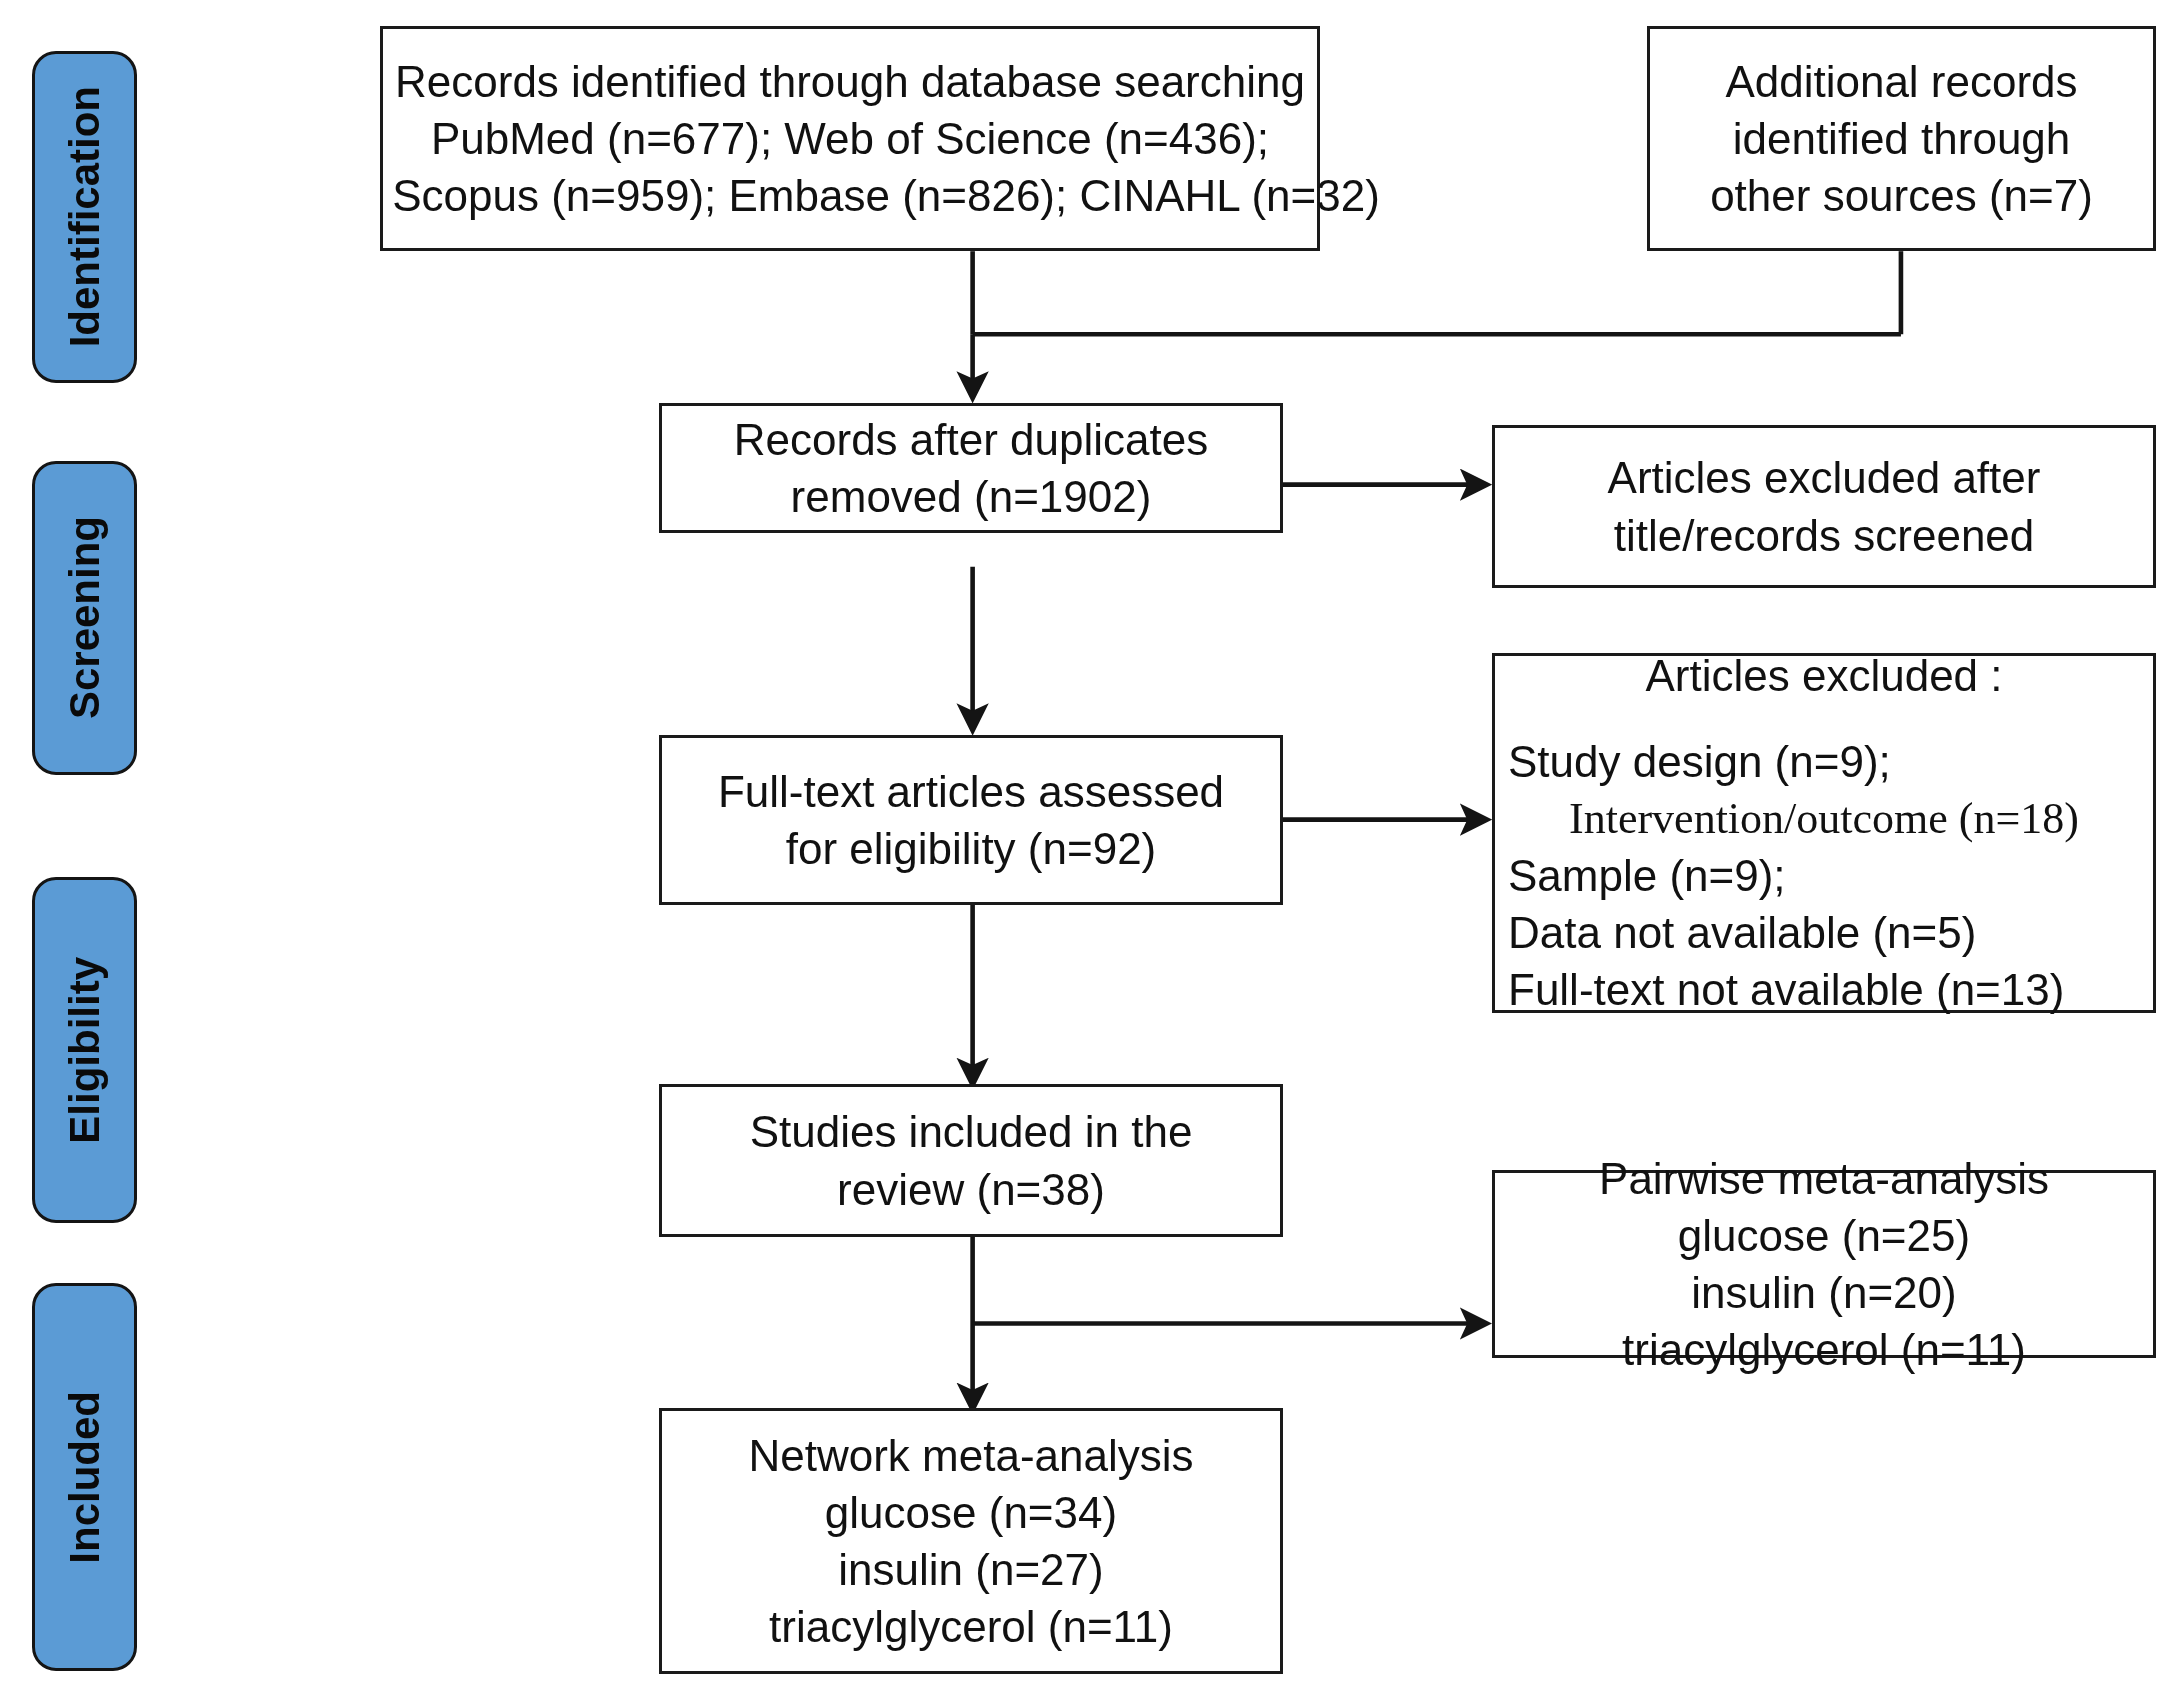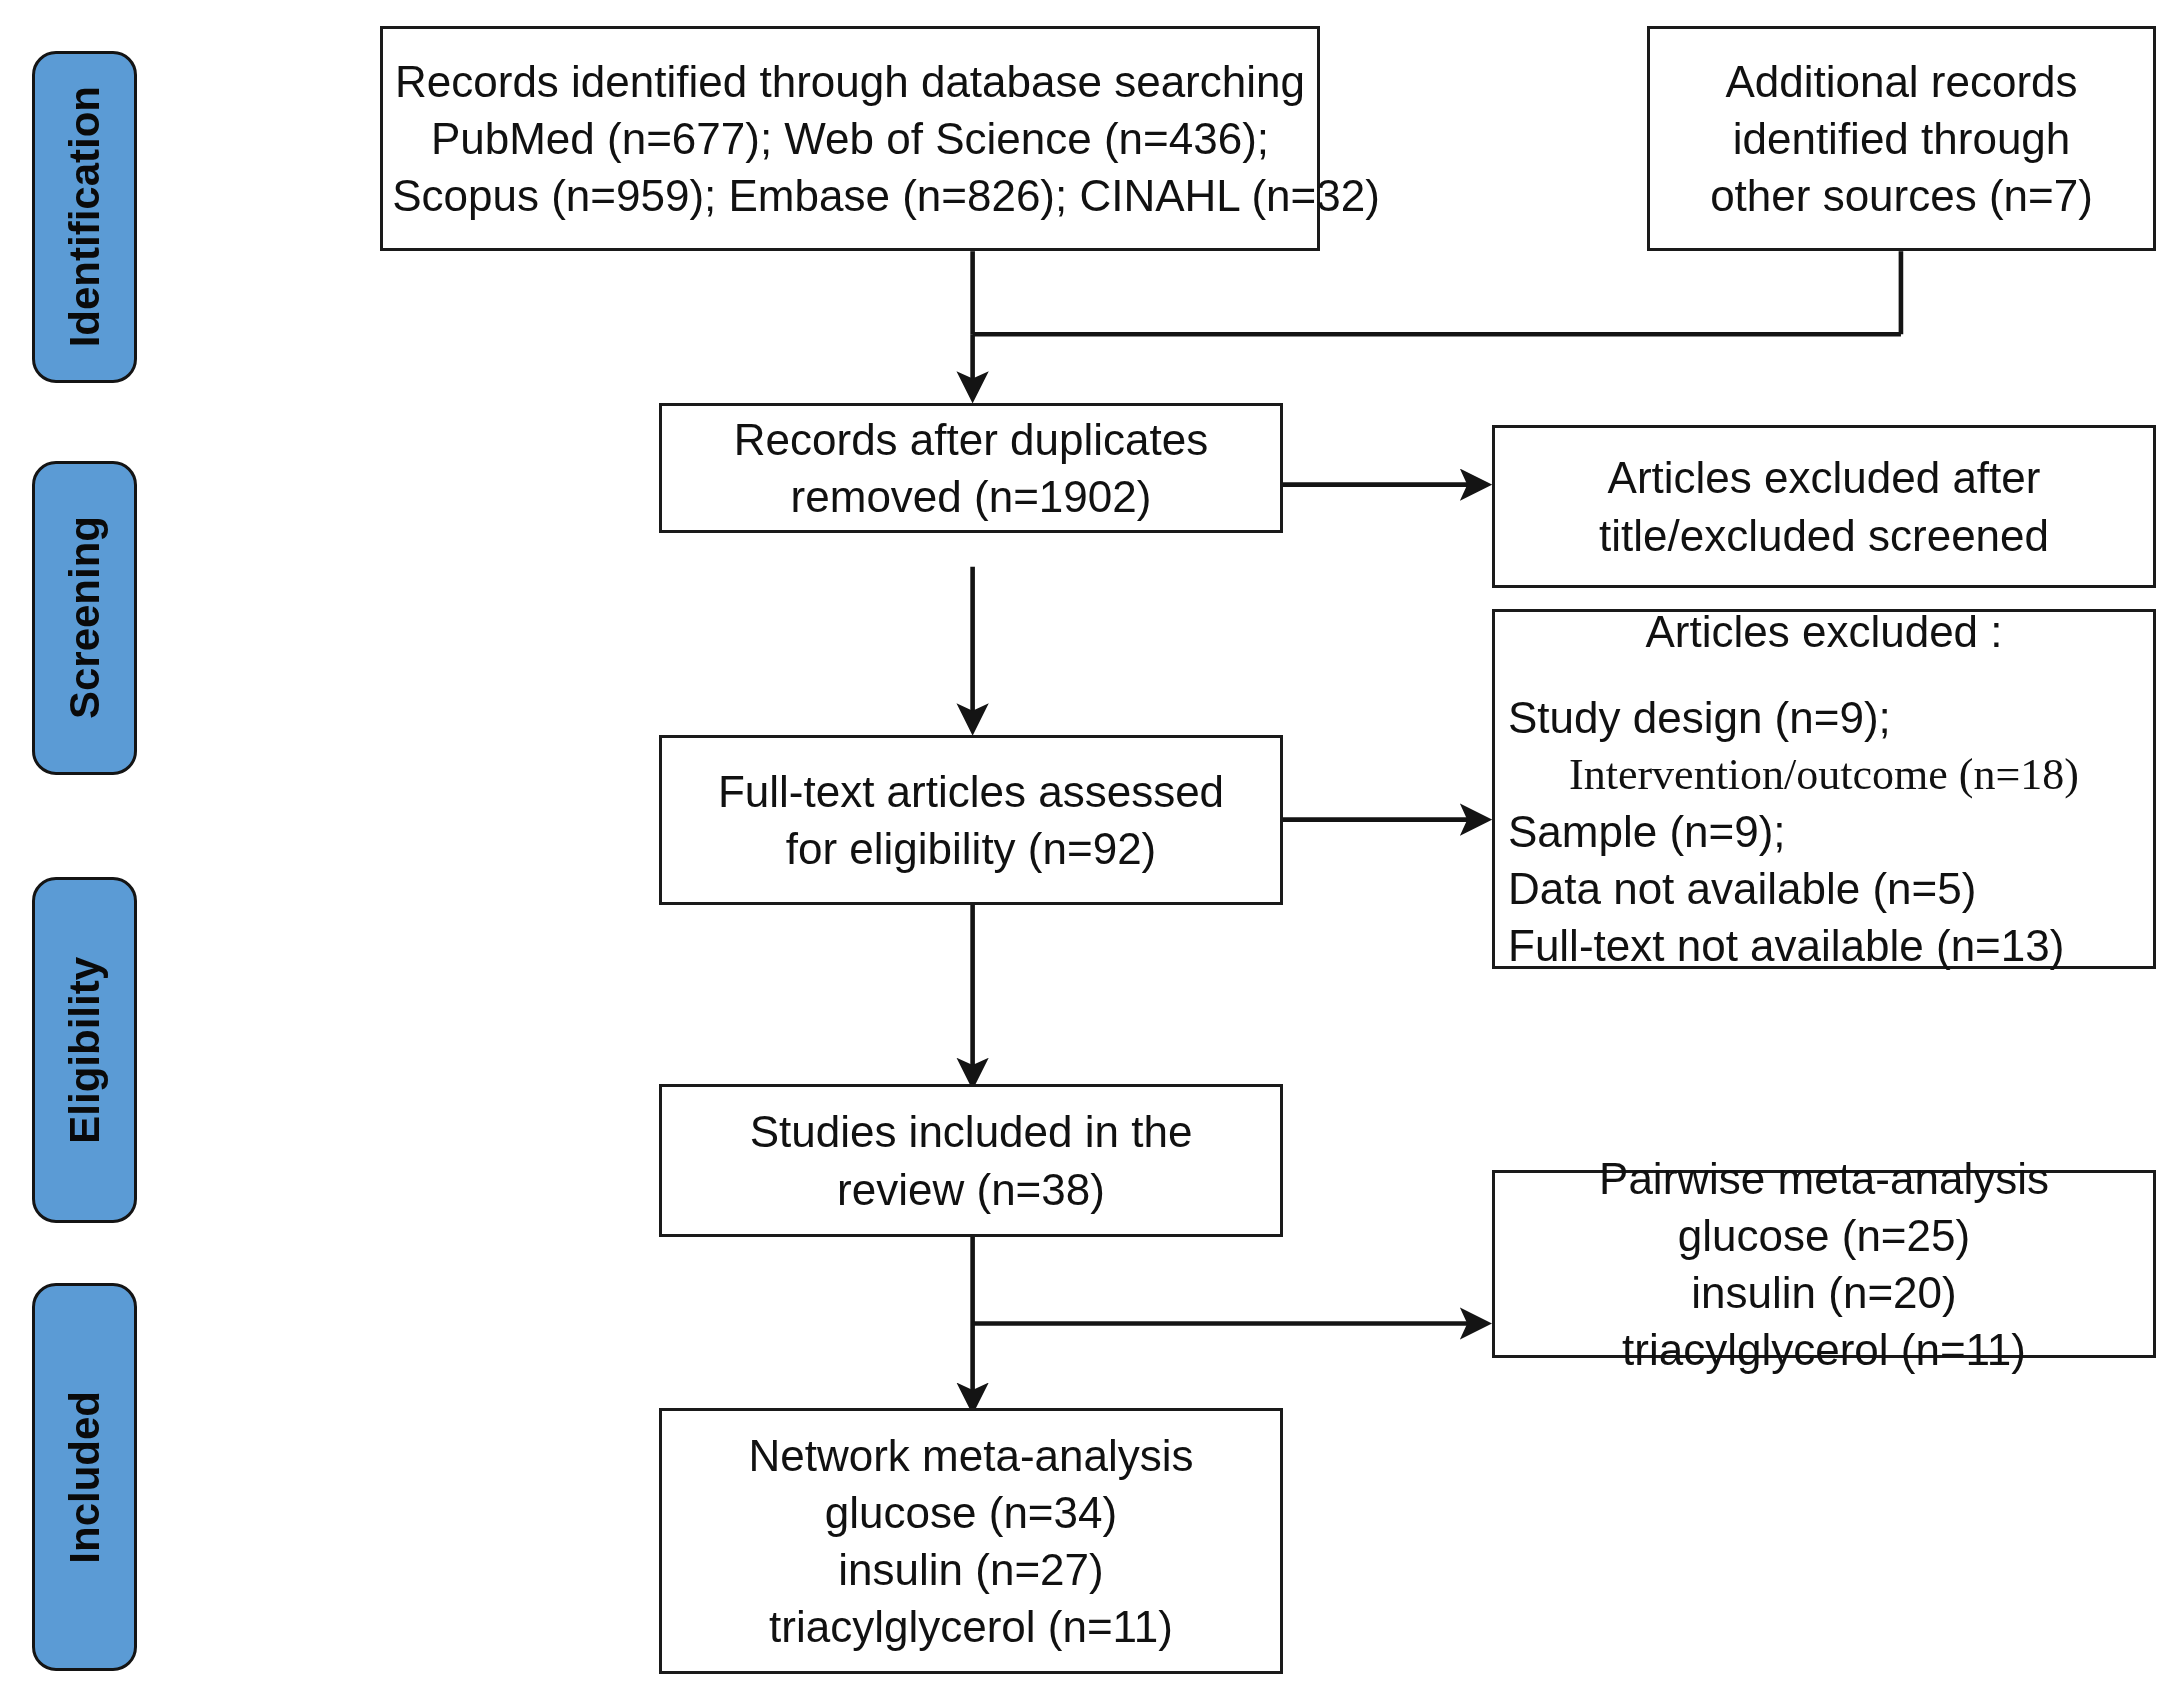--- a/index.html
+++ b/index.html
@@ -140,29 +140,29 @@
     <span class="bline">other sources (n=7)</span>
   </div>
 
   <div class="flow-box" style="left:659px; top:403px; width:624px; height:130px;">
     <span class="bline">Records after duplicates</span>
     <span class="bline">removed (n=1902)</span>
   </div>
 
   <div class="flow-box" style="left:1492px; top:425px; width:664px; height:163px;">
     <span class="bline">Articles excluded after</span>
-    <span class="bline">title/excluded screened</span>
+    <span class="bline">title/records screened</span>
   </div>
 
   <div class="flow-box" style="left:659px; top:735px; width:624px; height:170px;">
     <span class="bline">Full-text articles assessed</span>
     <span class="bline">for eligibility (n=92)</span>
   </div>
 
-  <div class="flow-box" style="left:1492px; top:609px; width:664px; height:360px; padding:3.7px 13px;">
+  <div class="flow-box" style="left:1492px; top:653px; width:664px; height:360px; padding:3.7px 13px;">
     <span class="bline">Articles excluded :</span>
     <span class="bline" style="text-align:left;margin-top:28px;">Study design (n=9);</span>
     <span class="bline" style="text-align:center;font-family:Liberation Serif, serif;">Intervention/outcome (n=18)</span>
     <span class="bline" style="text-align:left;">Sample (n=9);</span>
     <span class="bline" style="text-align:left;">Data not available (n=5)</span>
     <span class="bline" style="text-align:left;">Full-text not available (n=13)</span>
   </div>
 
   <div class="flow-box" style="left:659px; top:1084px; width:624px; height:153px;">
     <span class="bline">Studies included in the</span>

